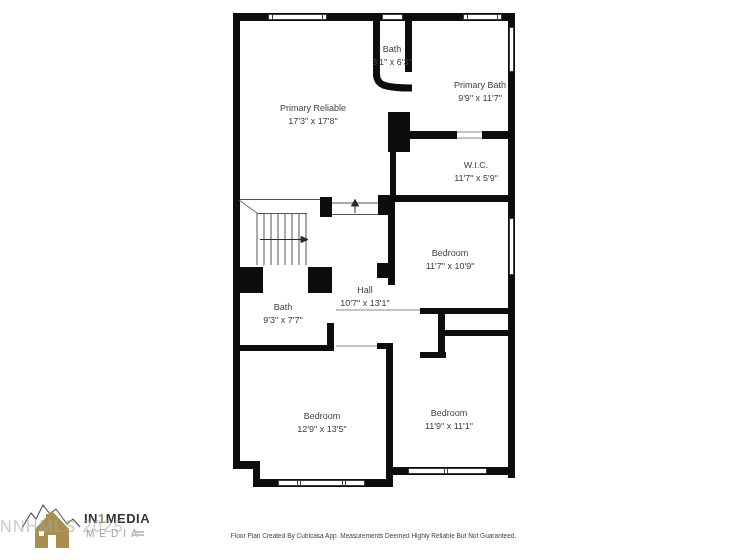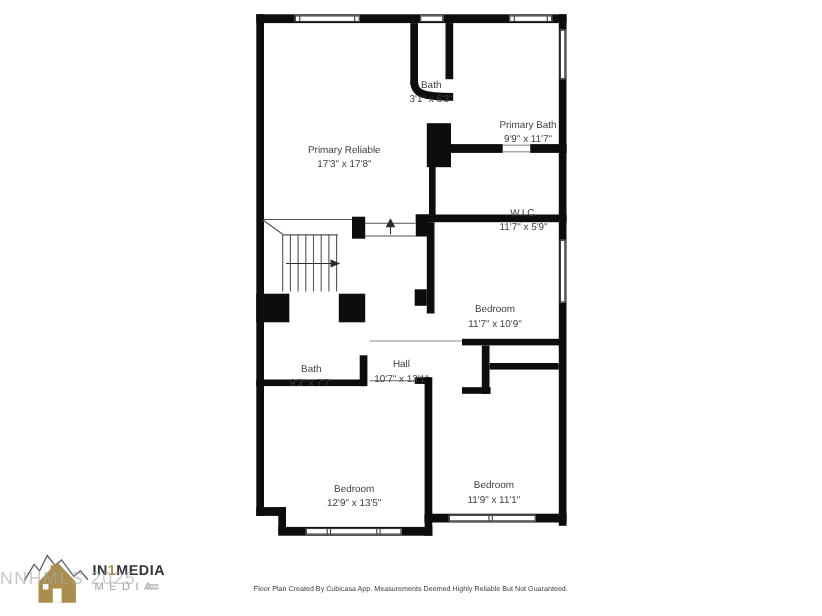--- a/index.html
+++ b/index.html
@@ -10,21 +10,21 @@
   
   .w{position:absolute;background:#0d0d0d;z-index:2;}
   
   .win{position:absolute;background:#ffffff;border:1px solid #3a3a3a;box-sizing:border-box;z-index:3;}
   .tick{position:absolute;background:#3a3a3a;z-index:4;}
   
   #lines{position:absolute;left:0;top:0;z-index:4;pointer-events:none;}
   
   .room-label{
     position:absolute;transform:translateX(-50%);text-align:center;
-    font-size:9px;line-height:12.5px;color:#3e3e3e;white-space:nowrap;z-index:5;margin-top:28px;
+    font-size:9px;line-height:12.5px;color:#3e3e3e;white-space:nowrap;z-index:5;
   }
   .room-name{font-weight:400;}
   .room-dims{font-weight:400;}
   
   .footer{
     position:absolute;left:50%;transform:translateX(-50%);top:532px;
     font-size:6.5px;color:#3c3c3c;white-space:nowrap;z-index:5;
   }
   
   .logo{position:absolute;left:20px;top:500px;width:150px;height:52px;z-index:6;}
@@ -148,21 +148,21 @@
     <div class="room-dims">9'9" x 11'7"</div>
   </div>
   <div class="room-label" style="left:476px;top:159px">
     <div class="room-name">W.I.C.</div>
     <div class="room-dims">11'7" x 5'9"</div>
   </div>
   <div class="room-label" style="left:450px;top:247px">
     <div class="room-name">Bedroom</div>
     <div class="room-dims">11'7" x 10'9"</div>
   </div>
-  <div class="room-label" style="left:365px;top:297px">
+  <div class="room-label" style="left:365px;top:284px">
     <div class="room-name">Hall</div>
     <div class="room-dims">10'7" x 13'1"</div>
   </div>
   <div class="room-label" style="left:283px;top:301px">
     <div class="room-name">Bath</div>
     <div class="room-dims">9'3" x 7'7"</div>
   </div>
   <div class="room-label" style="left:322px;top:410px">
     <div class="room-name">Bedroom</div>
     <div class="room-dims">12'9" x 13'5"</div>

